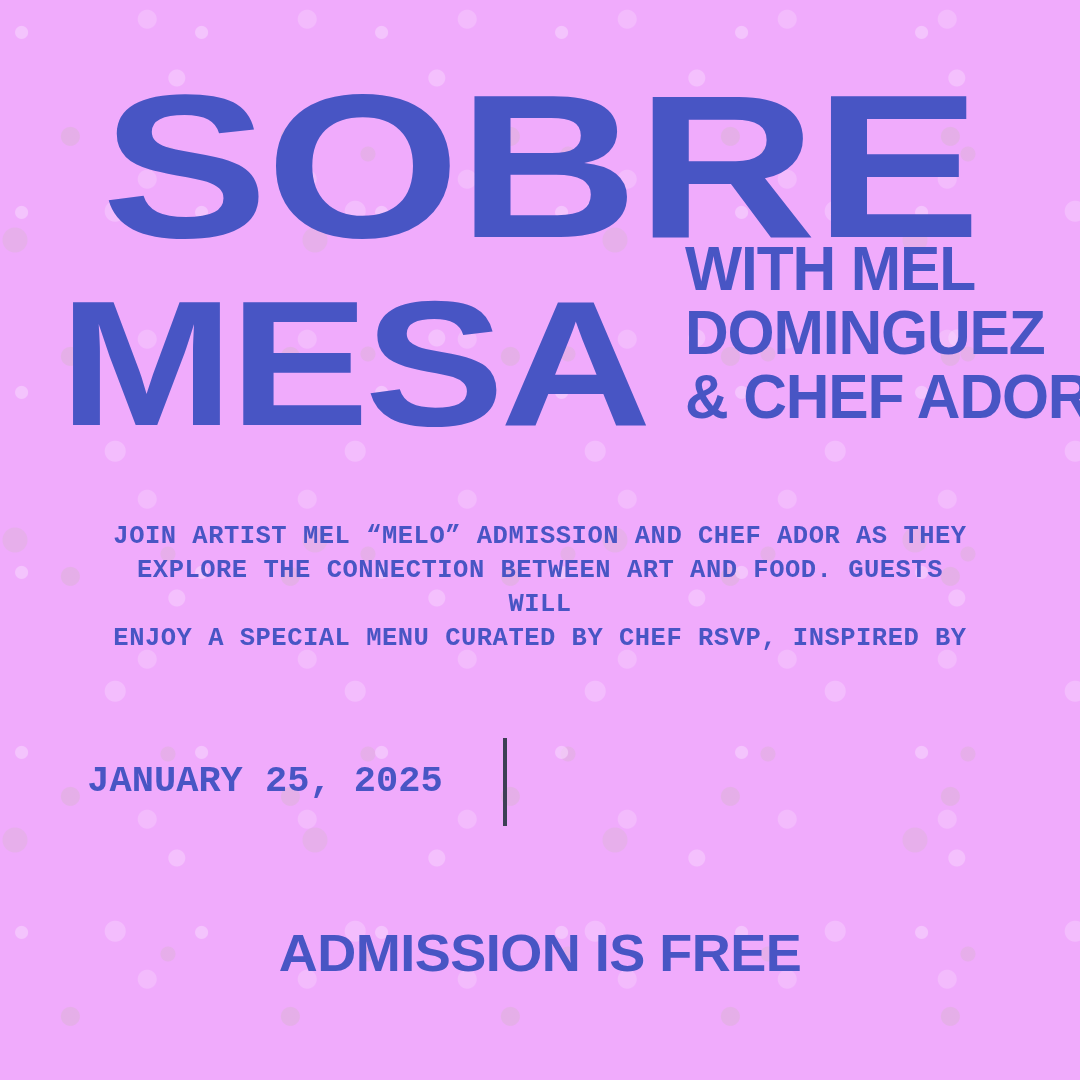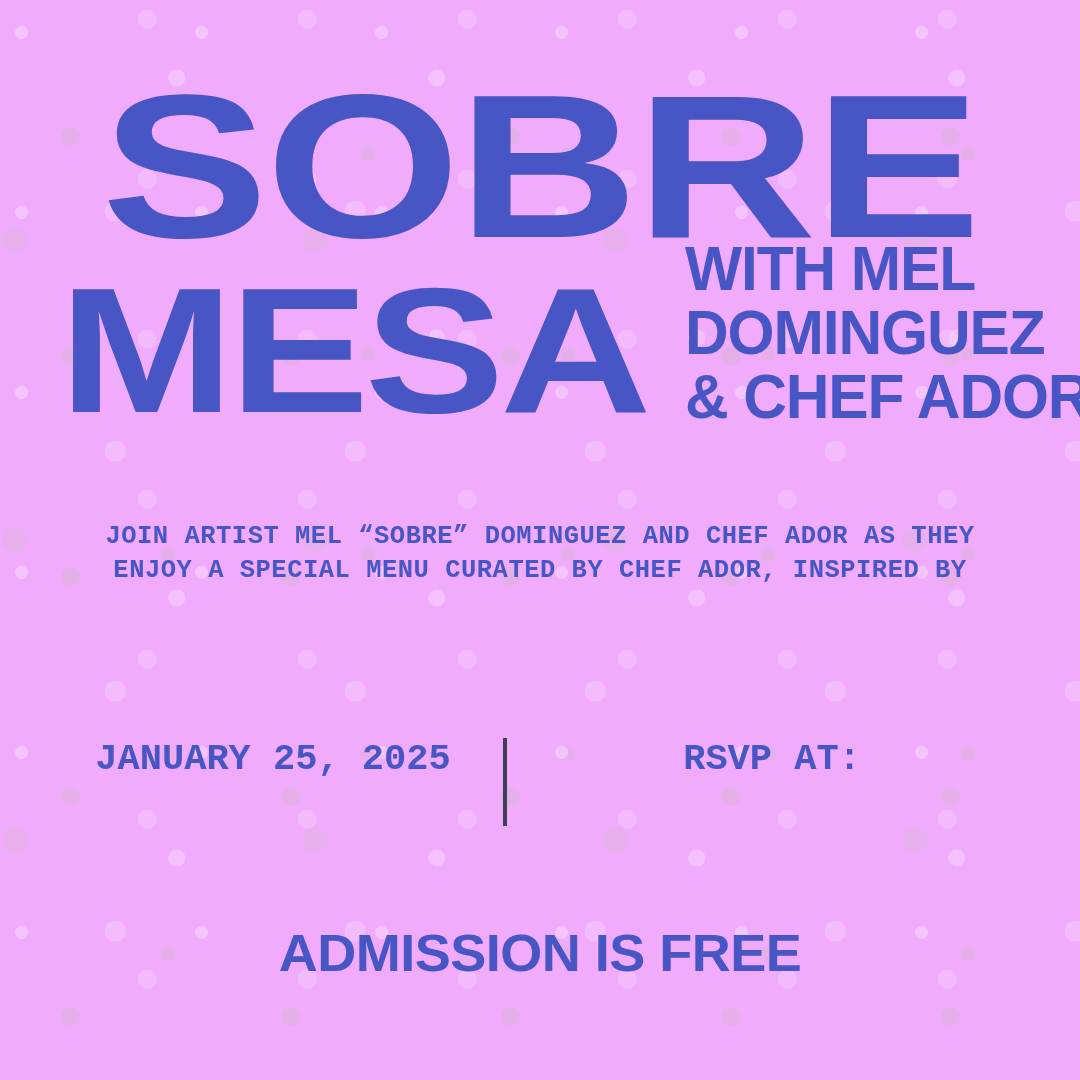--- a/index.html
+++ b/index.html
@@ -64,21 +64,21 @@
     line-height: 0.9;
     letter-spacing: -2px;
     transform: scaleX(1.22);
     transform-origin: center center;
     white-space: nowrap;
     margin: 0;
   }
 
   .title-row2 {
     display: flex;
-    align-items: center;
+    align-items: flex-end;
     justify-content: center;
     margin-top: 6px;
     padding-left: 22px;
   }
 
   .title-line2 {
     color: #4855c4;
     font-family: "Liberation Sans", sans-serif;
     font-weight: 700;
     font-size: 178px;
@@ -123,23 +123,23 @@
   }
   .description p { margin: 0; }
 
   
   .details {
     position: absolute;
     left: 0;
     right: 0;
     top: 738px;
     display: flex;
-    align-items: flex-start;
+    align-items: center;
     justify-content: center;
-    gap: 8px;
+    gap: 16px;
   }
 
   .detail-col {
     color: #4855c4;
     font-family: "Liberation Mono", monospace;
     font-weight: 700;
     font-size: 37px;
     line-height: 1.18;
     text-align: center;
     white-space: nowrap;
@@ -184,30 +184,30 @@
         <div class="title-line2">MESA</div>
         <div class="with-block">
           <div>WITH MEL</div>
           <div>DOMINGUEZ</div>
           <div>&amp; CHEF ADOR</div>
         </div>
       </div>
     </div>
 
     <div class="description">
-      <p>JOIN ARTIST MEL “SOBRE” DOMINGUEZ AND CHEF ADOR AS THEY</p>
-      <p>ENJOY A SPECIAL MENU CURATED BY CHEF ADOR, INSPIRED BY</p>
+      <p>JOIN ARTIST MEL “MELO” ADMISSION AND CHEF ADOR AS THEY</p>
+      <p>EXPLORE THE CONNECTION BETWEEN ART AND FOOD. GUESTS WILL</p>
+      <p>ENJOY A SPECIAL MENU CURATED BY CHEF RSVP, INSPIRED BY</p>
     </div>
 
     <div class="details">
       <div class="detail-col left">
         <div>JANUARY 25, 2025</div>
       </div>
       <div class="divider"></div>
       <div class="detail-col right">
-        <div>RSVP AT:</div>
       </div>
     </div>
 
     <div class="footer">ADMISSION IS FREE</div>
 
   </div>
 </div>
 
 </body></html>

